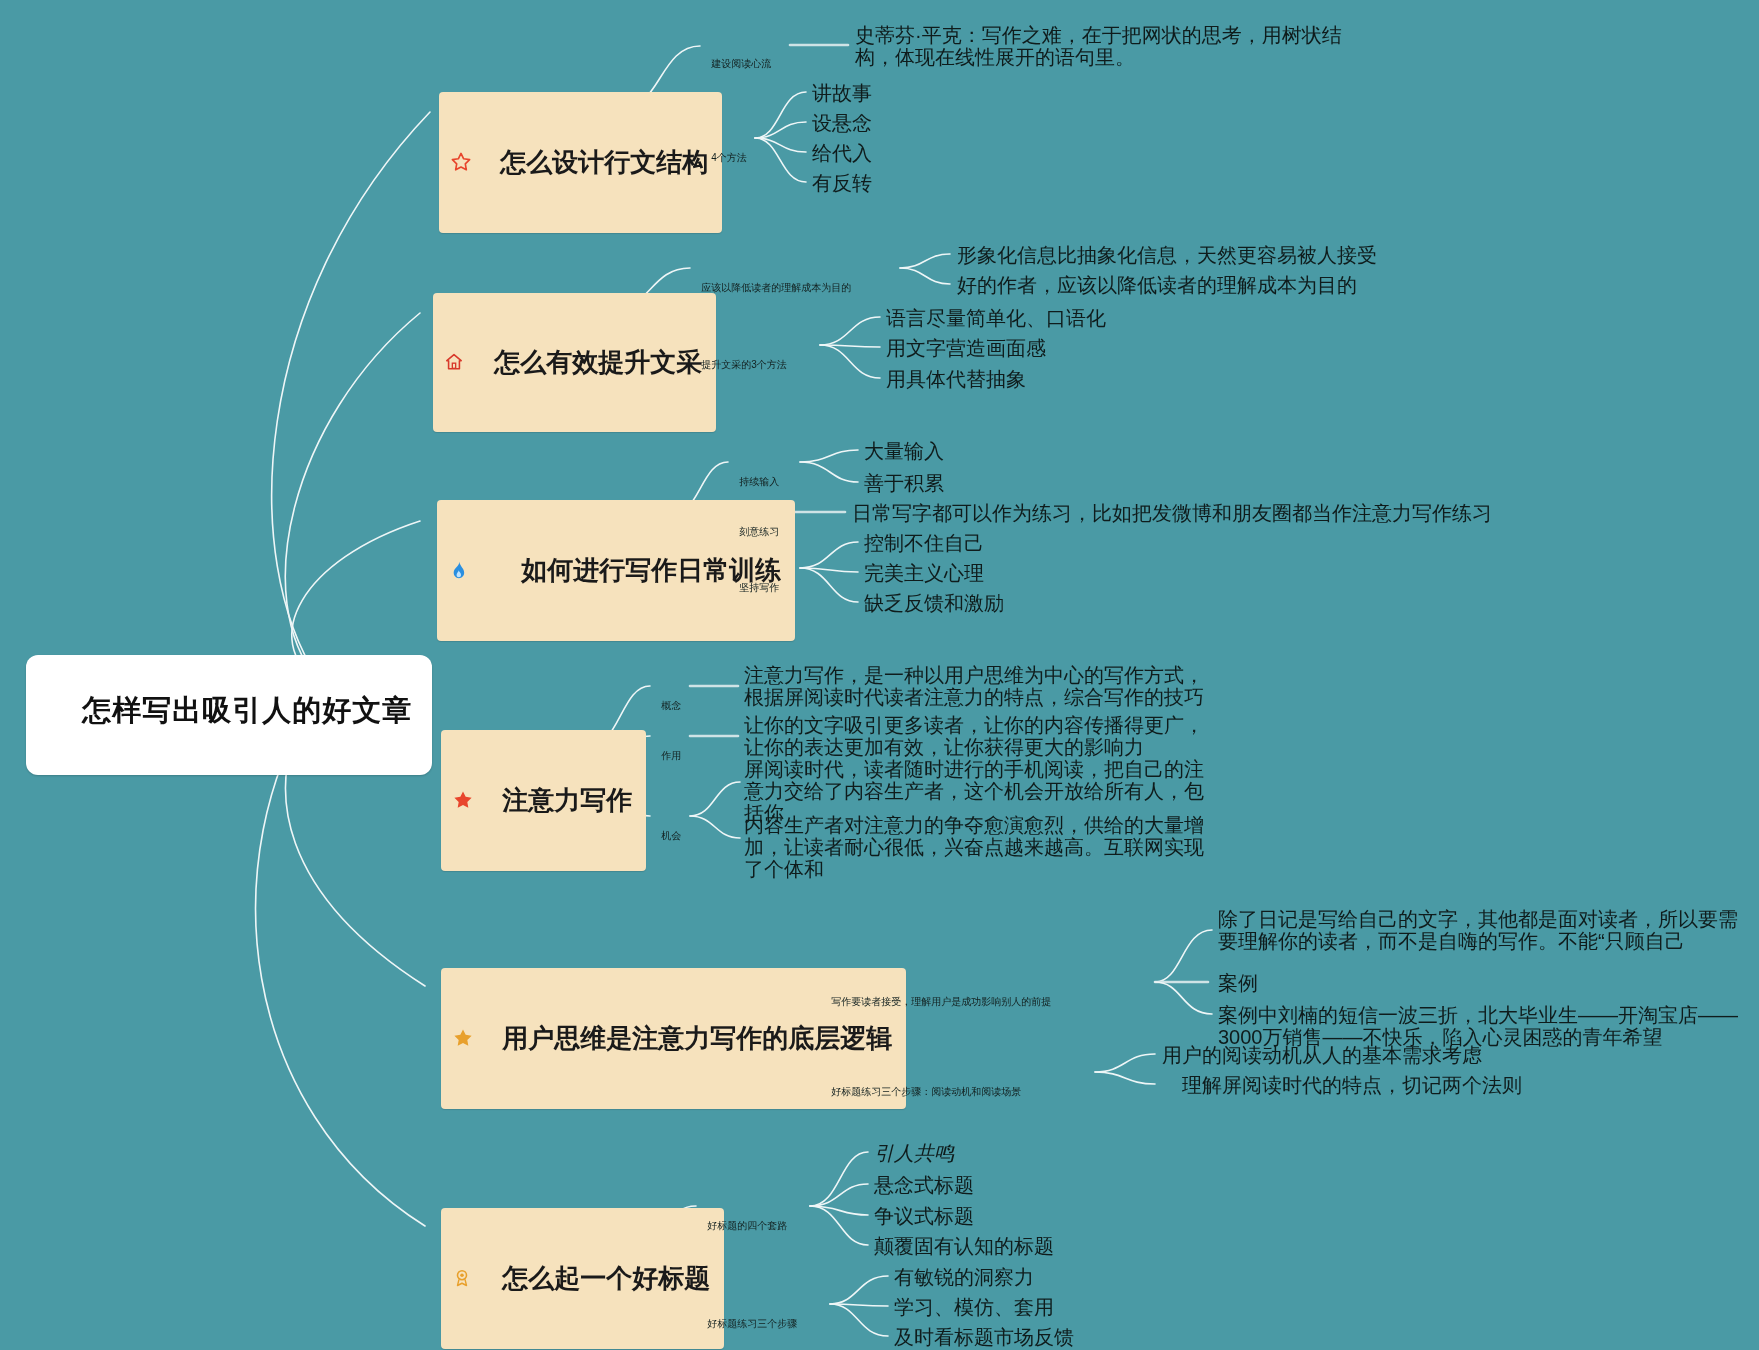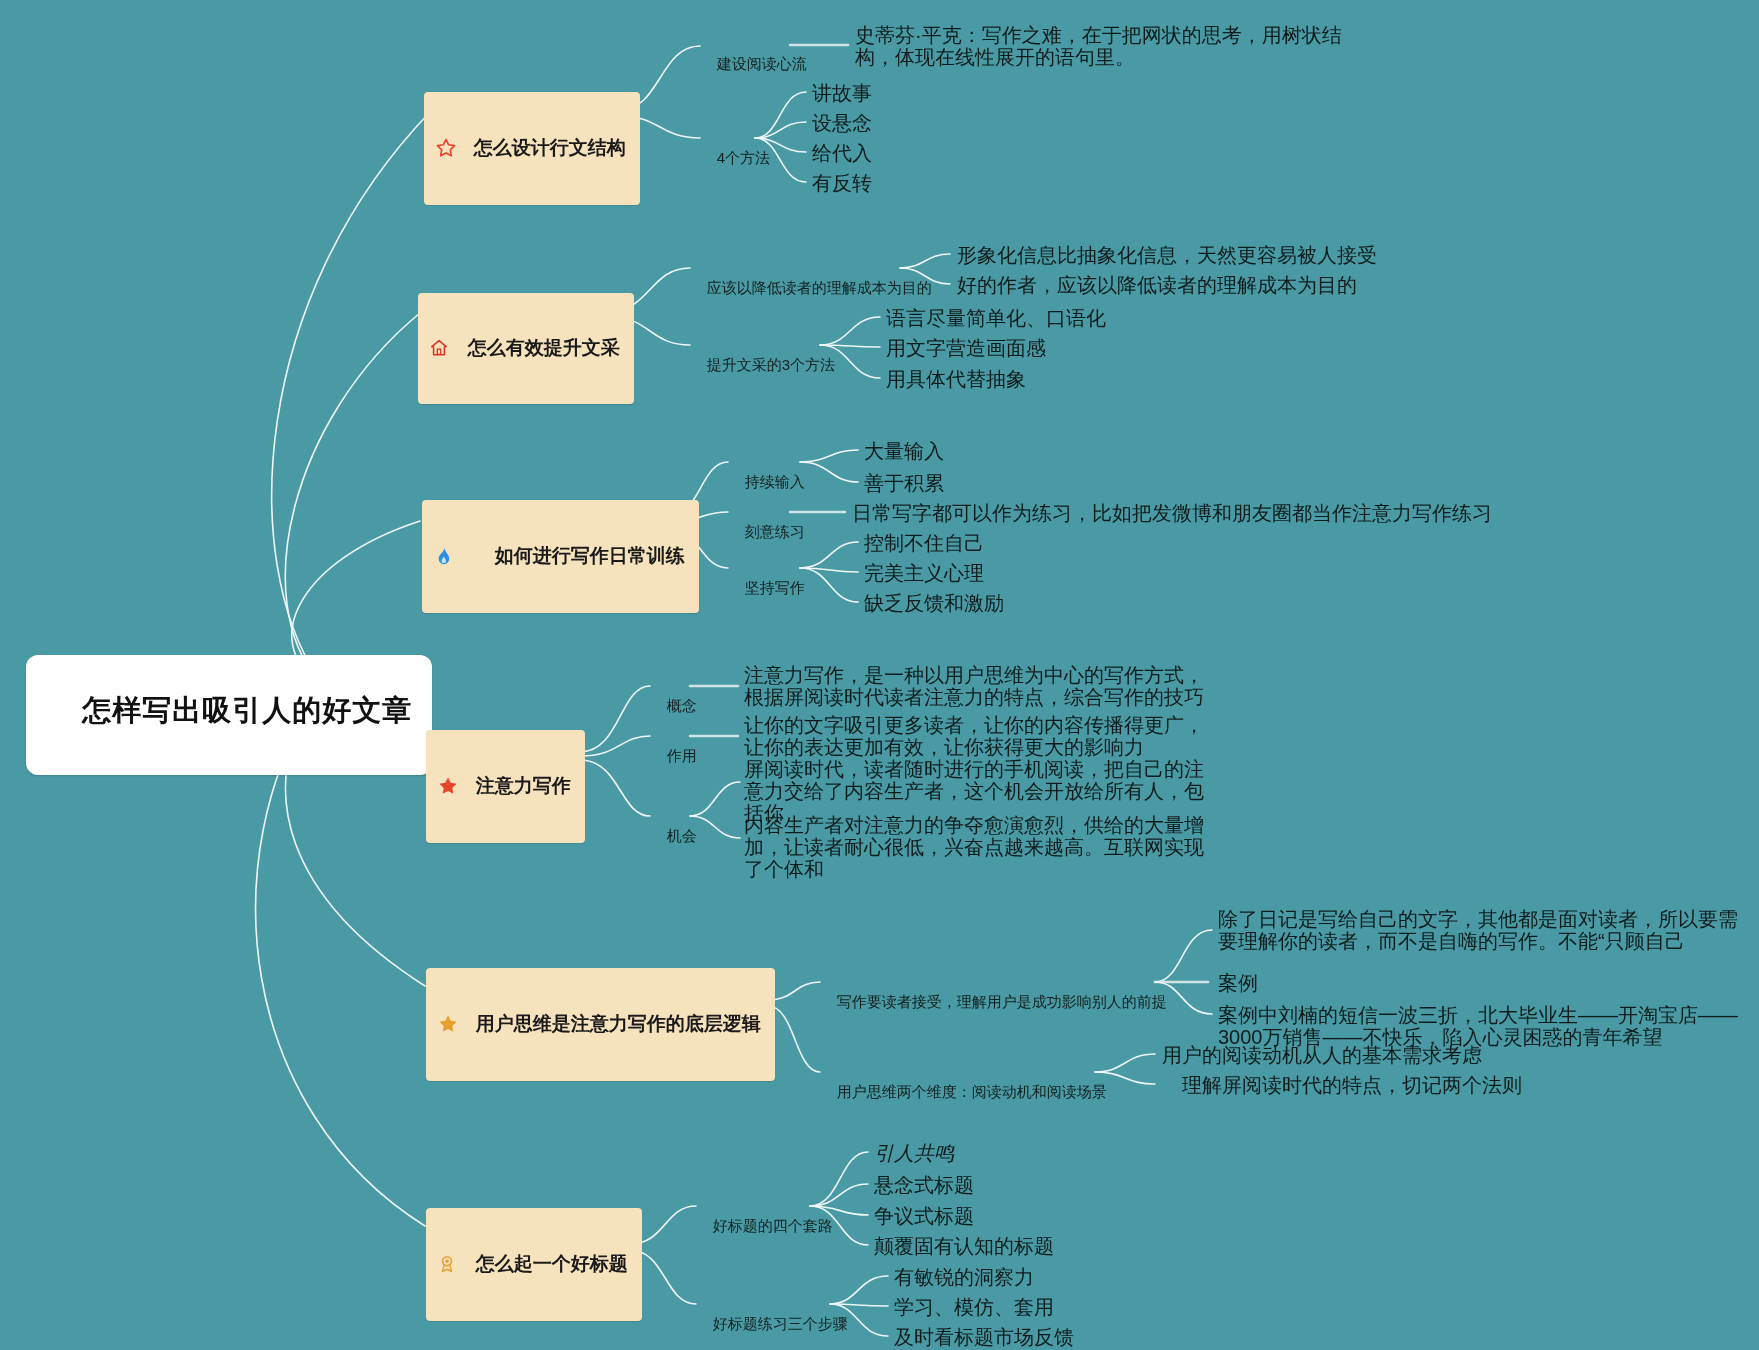--- a/index.html
+++ b/index.html
@@ -56,31 +56,32 @@
     font-weight: bold;
     letter-spacing: 1px;
     color: #111;
     box-shadow: 0 1px 2px rgba(0,0,0,0.18);
   }
 
   .branch {
     background: #f6e2bd;
     border-radius: 4px;
     padding: 7px 14px 8px 11px;
-    font-size: 19px;
+    font-size: 26px;
     font-weight: bold;
     color: #1a1a1a;
     display: flex;
     align-items: center;
     gap: 7px;
     box-shadow: 0 1px 1px rgba(0,0,0,0.12);
+    margin-left: 15px;
   }
 
   .topic {
-    font-size: 15px;
+    font-size: 10px;
     color: #12201f;
     line-height: 20px;
     text-align: center;
   }
 
   .leaf {
     font-size: 20px;
     color: #0f1c1c;
     line-height: 22px;
     white-space: normal;
@@ -322,21 +323,21 @@
     <span>除了日记是写给自己的文字，其他都是面对读者，所以要需要理解你的读者，而不是自嗨的写作。不能“只顾自己</span>
   </div>
   <div class="node leaf" style="left:1218px; top:972px;">
     <span>案例</span>
   </div>
   <div class="node leaf wrap2" style="left:1218px; top:1004px; width:520px;">
     <span>案例中刘楠的短信一波三折，北大毕业生——开淘宝店——3000万销售——不快乐，陷入心灵困惑的青年希望</span>
   </div>
 
   <div class="node topic" style="left:820px; top:1062px;">
-    <span>用户思维两个维度：阅读动机和阅读场景</span>
+    <span>好标题练习三个步骤：阅读动机和阅读场景</span>
   </div>
   <div class="node leaf" style="left:1162px; top:1044px;">
     <span>用户的阅读动机从人的基本需求考虑</span>
   </div>
   <div class="node leaf" style="left:1162px; top:1074px;margin-left:20px;">
     <span>理解屏阅读时代的特点，切记两个法则</span>
   </div>
 
   <div class="node branch" style="left:426px; top:1208px;">
     <span class="ic">

